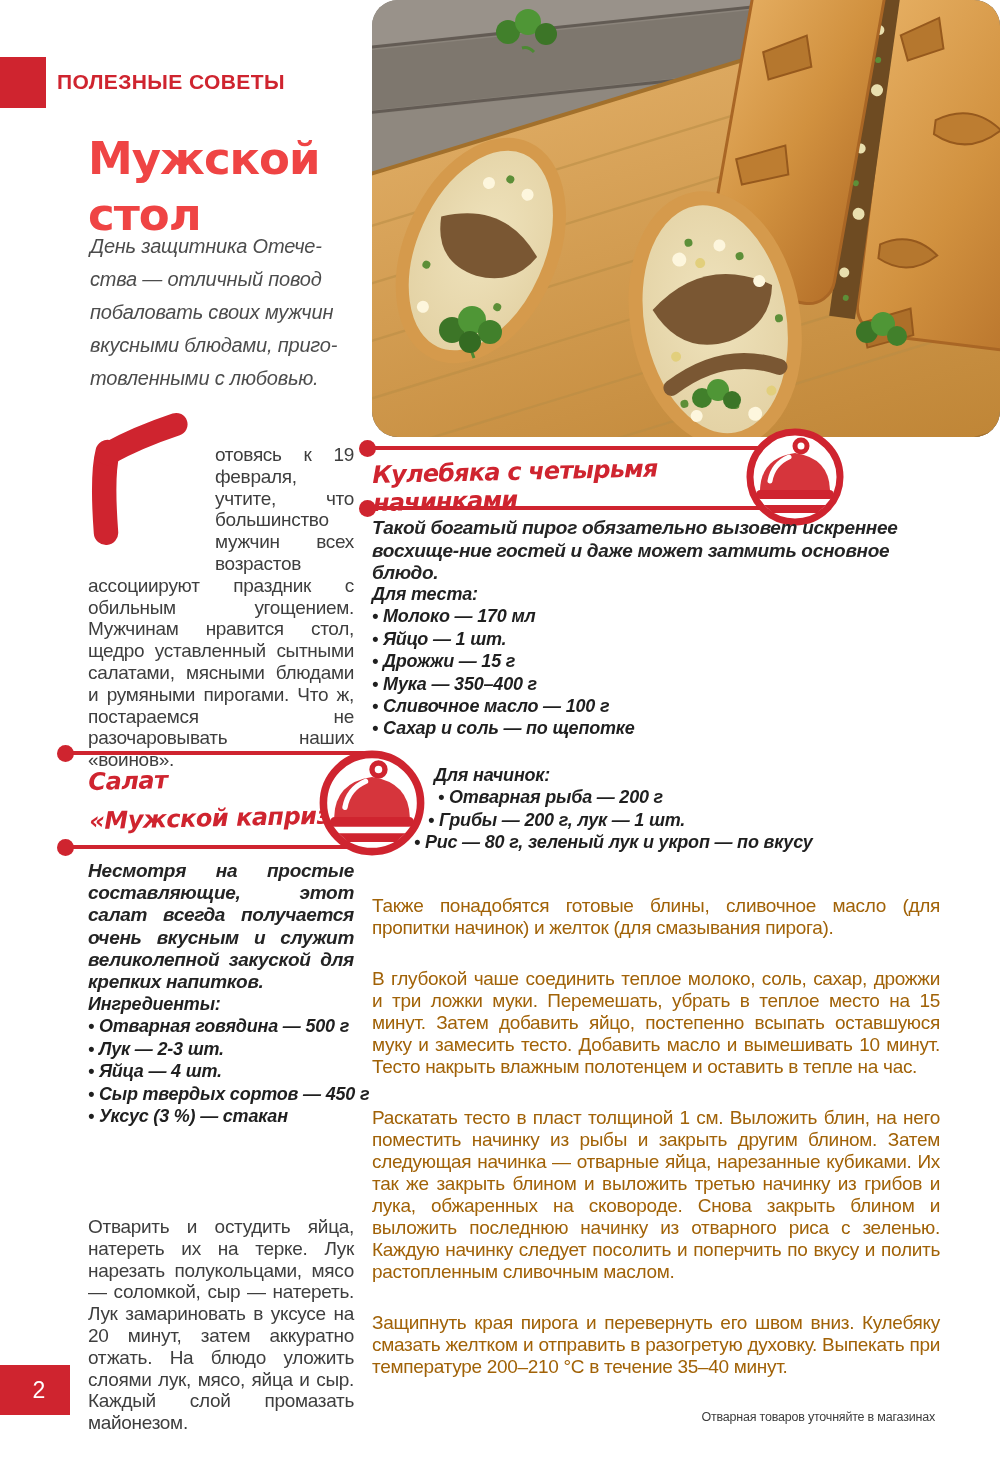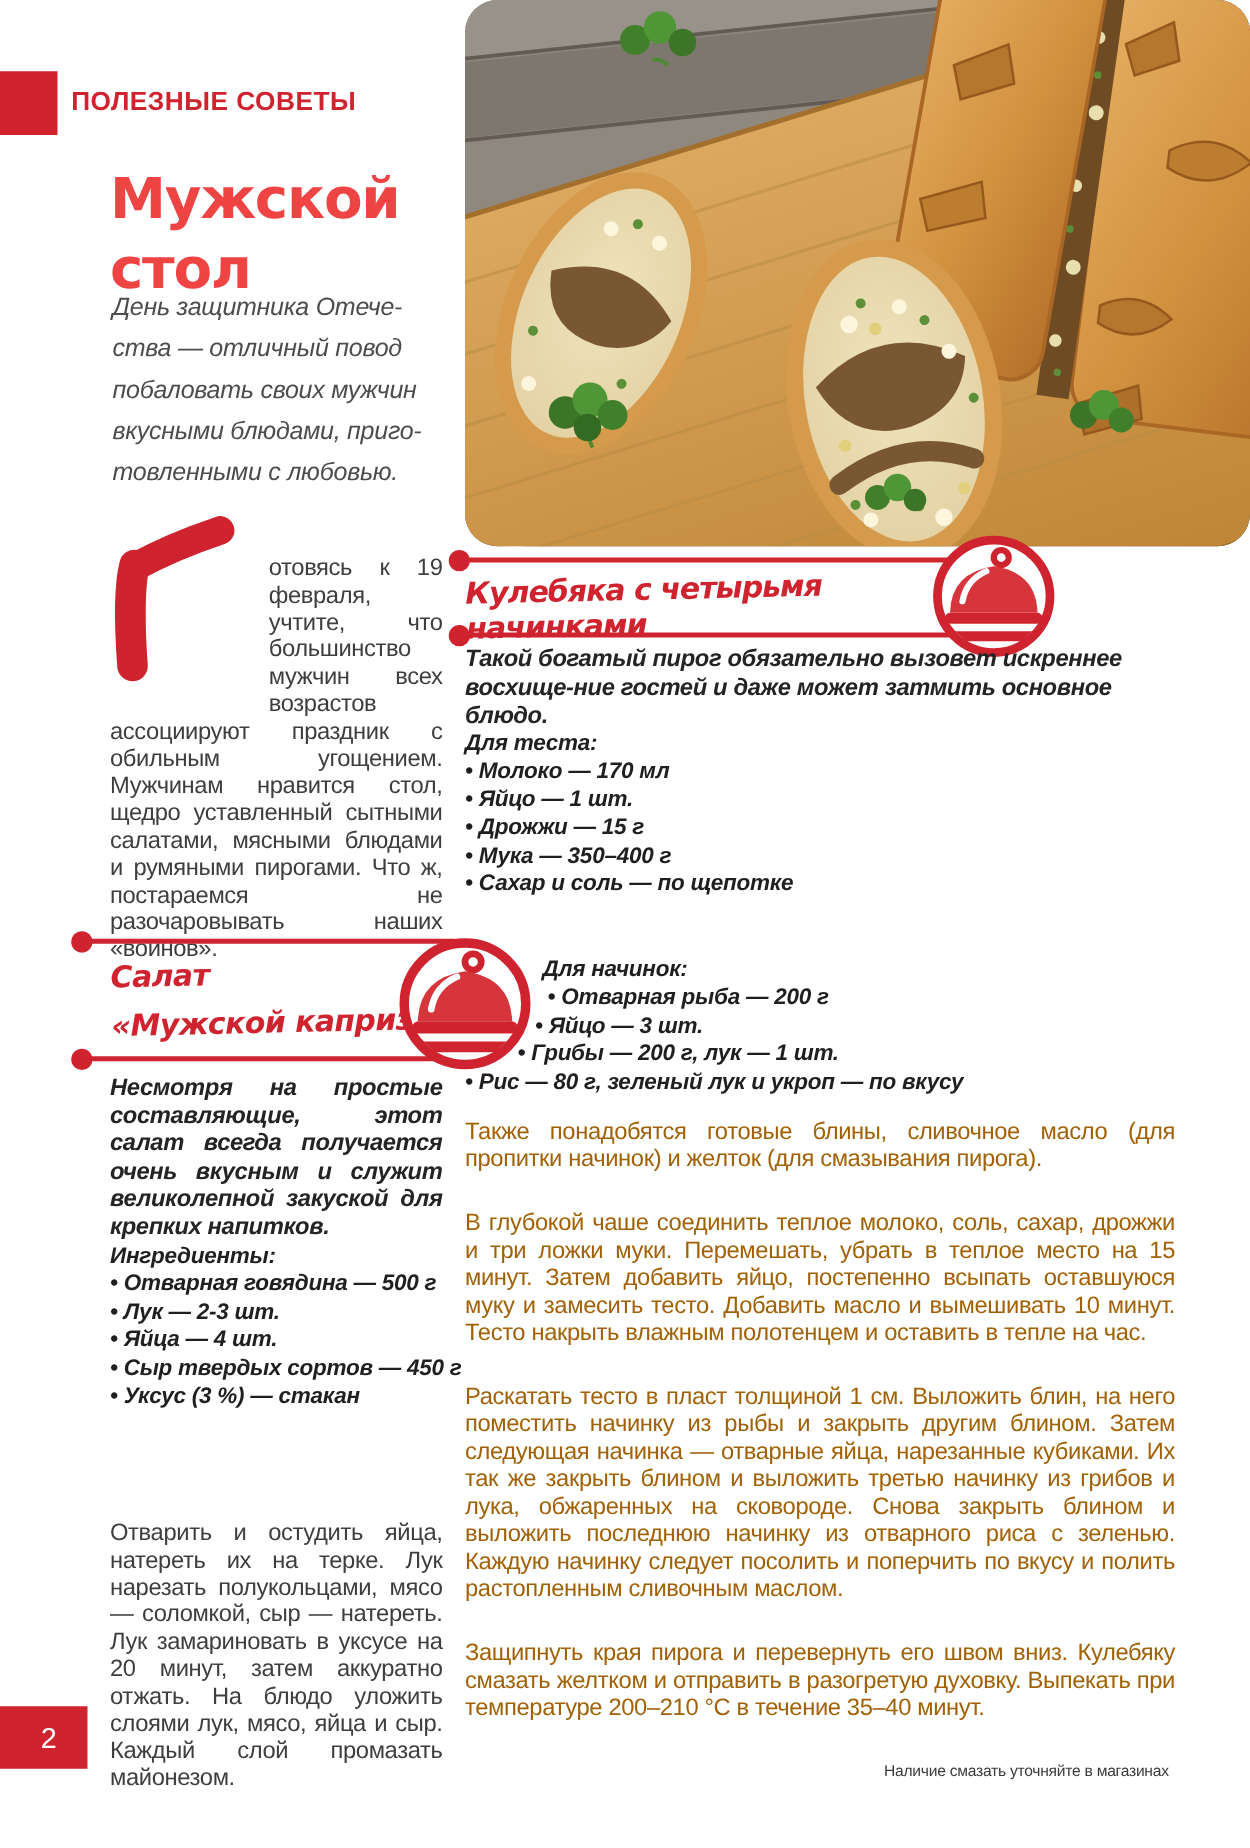--- a/index.html
+++ b/index.html
@@ -267,27 +267,27 @@
 </svg>
 
 <div class="desc" id="pie-desc">Такой богатый пирог обязательно вызовет искреннее восхище-ние гостей и даже может затмить основное блюдо.</div>
 
 <div class="blist" id="dough">
   <div class="label">Для теста:</div>
   <div class="bitem">Молоко — 170 мл</div>
   <div class="bitem">Яйцо — 1 шт.</div>
   <div class="bitem">Дрожжи — 15 г</div>
   <div class="bitem">Мука — 350–400 г</div>
+  <div class="bitem">Сливочное масло — 100 г</div>
   <div class="bitem">Сахар и соль — по щепотке</div>
 </div>
 
 <div class="blist" id="fillings">
   <div class="label">Для начинок:</div>
   <div class="bitem">Отварная рыба — 200 г</div>
-  <div class="bitem">Яйцо — 3 шт.</div>
   <div class="bitem">Грибы — 200 г, лук — 1 шт.</div>
   <div class="bitem">Рис — 80 г, зеленый лук и укроп — по вкусу</div>
 </div>
 
 <div id="steps">
   <p>Также понадобятся готовые блины, сливочное масло (для пропитки начинок) и желток (для смазывания пирога).</p>
   <p>В глубокой чаше соединить теплое молоко, соль, сахар, дрожжи и три ложки муки. Перемешать, убрать в теплое место на 15 минут. Затем добавить яйцо, постепенно всыпать оставшуюся муку и замесить тесто. Добавить масло и вымешивать 10 минут. Тесто накрыть влажным полотенцем и оставить в тепле на час.</p>
   <p>Раскатать тесто в пласт толщиной 1 см. Выложить блин, на него поместить начинку из рыбы и закрыть другим блином. Затем следующая начинка — отварные яйца, нарезанные кубиками. Их так же закрыть блином и выложить третью начинку из грибов и лука, обжаренных на сковороде. Снова закрыть блином и выложить последнюю начинку из отварного риса с зеленью. Каждую начинку следует посолить и поперчить по вкусу и полить растопленным сливочным маслом.</p>
   <p>Защипнуть края пирога и перевернуть его швом вниз. Кулебяку смазать желтком и отправить в разогретую духовку. Выпекать при температуре 200–210 °C в течение 35–40 минут.</p>
 </div>
@@ -316,13 +316,13 @@
   <div class="bitem">Яйца — 4 шт.</div>
   <div class="bitem">Сыр твердых сортов — 450 г</div>
   <div class="bitem">Уксус (3 %) — стакан</div>
 </div>
 
 <div id="salad-method">
   <p>Отварить и остудить яйца, натереть их на терке. Лук нарезать полукольцами, мясо — соломкой, сыр — натереть. Лук замариновать в уксусе на 20 минут, затем аккуратно отжать. На блюдо уложить слоями лук, мясо, яйца и сыр. Каждый слой промазать майонезом.</p>
 </div>
 
 <div class="page-num">2</div>
-<div class="footer-note">Наличие смазать уточняйте в магазинах</div>
+<div class="footer-note">Отварная товаров уточняйте в магазинах</div>
 
 </body></html>

